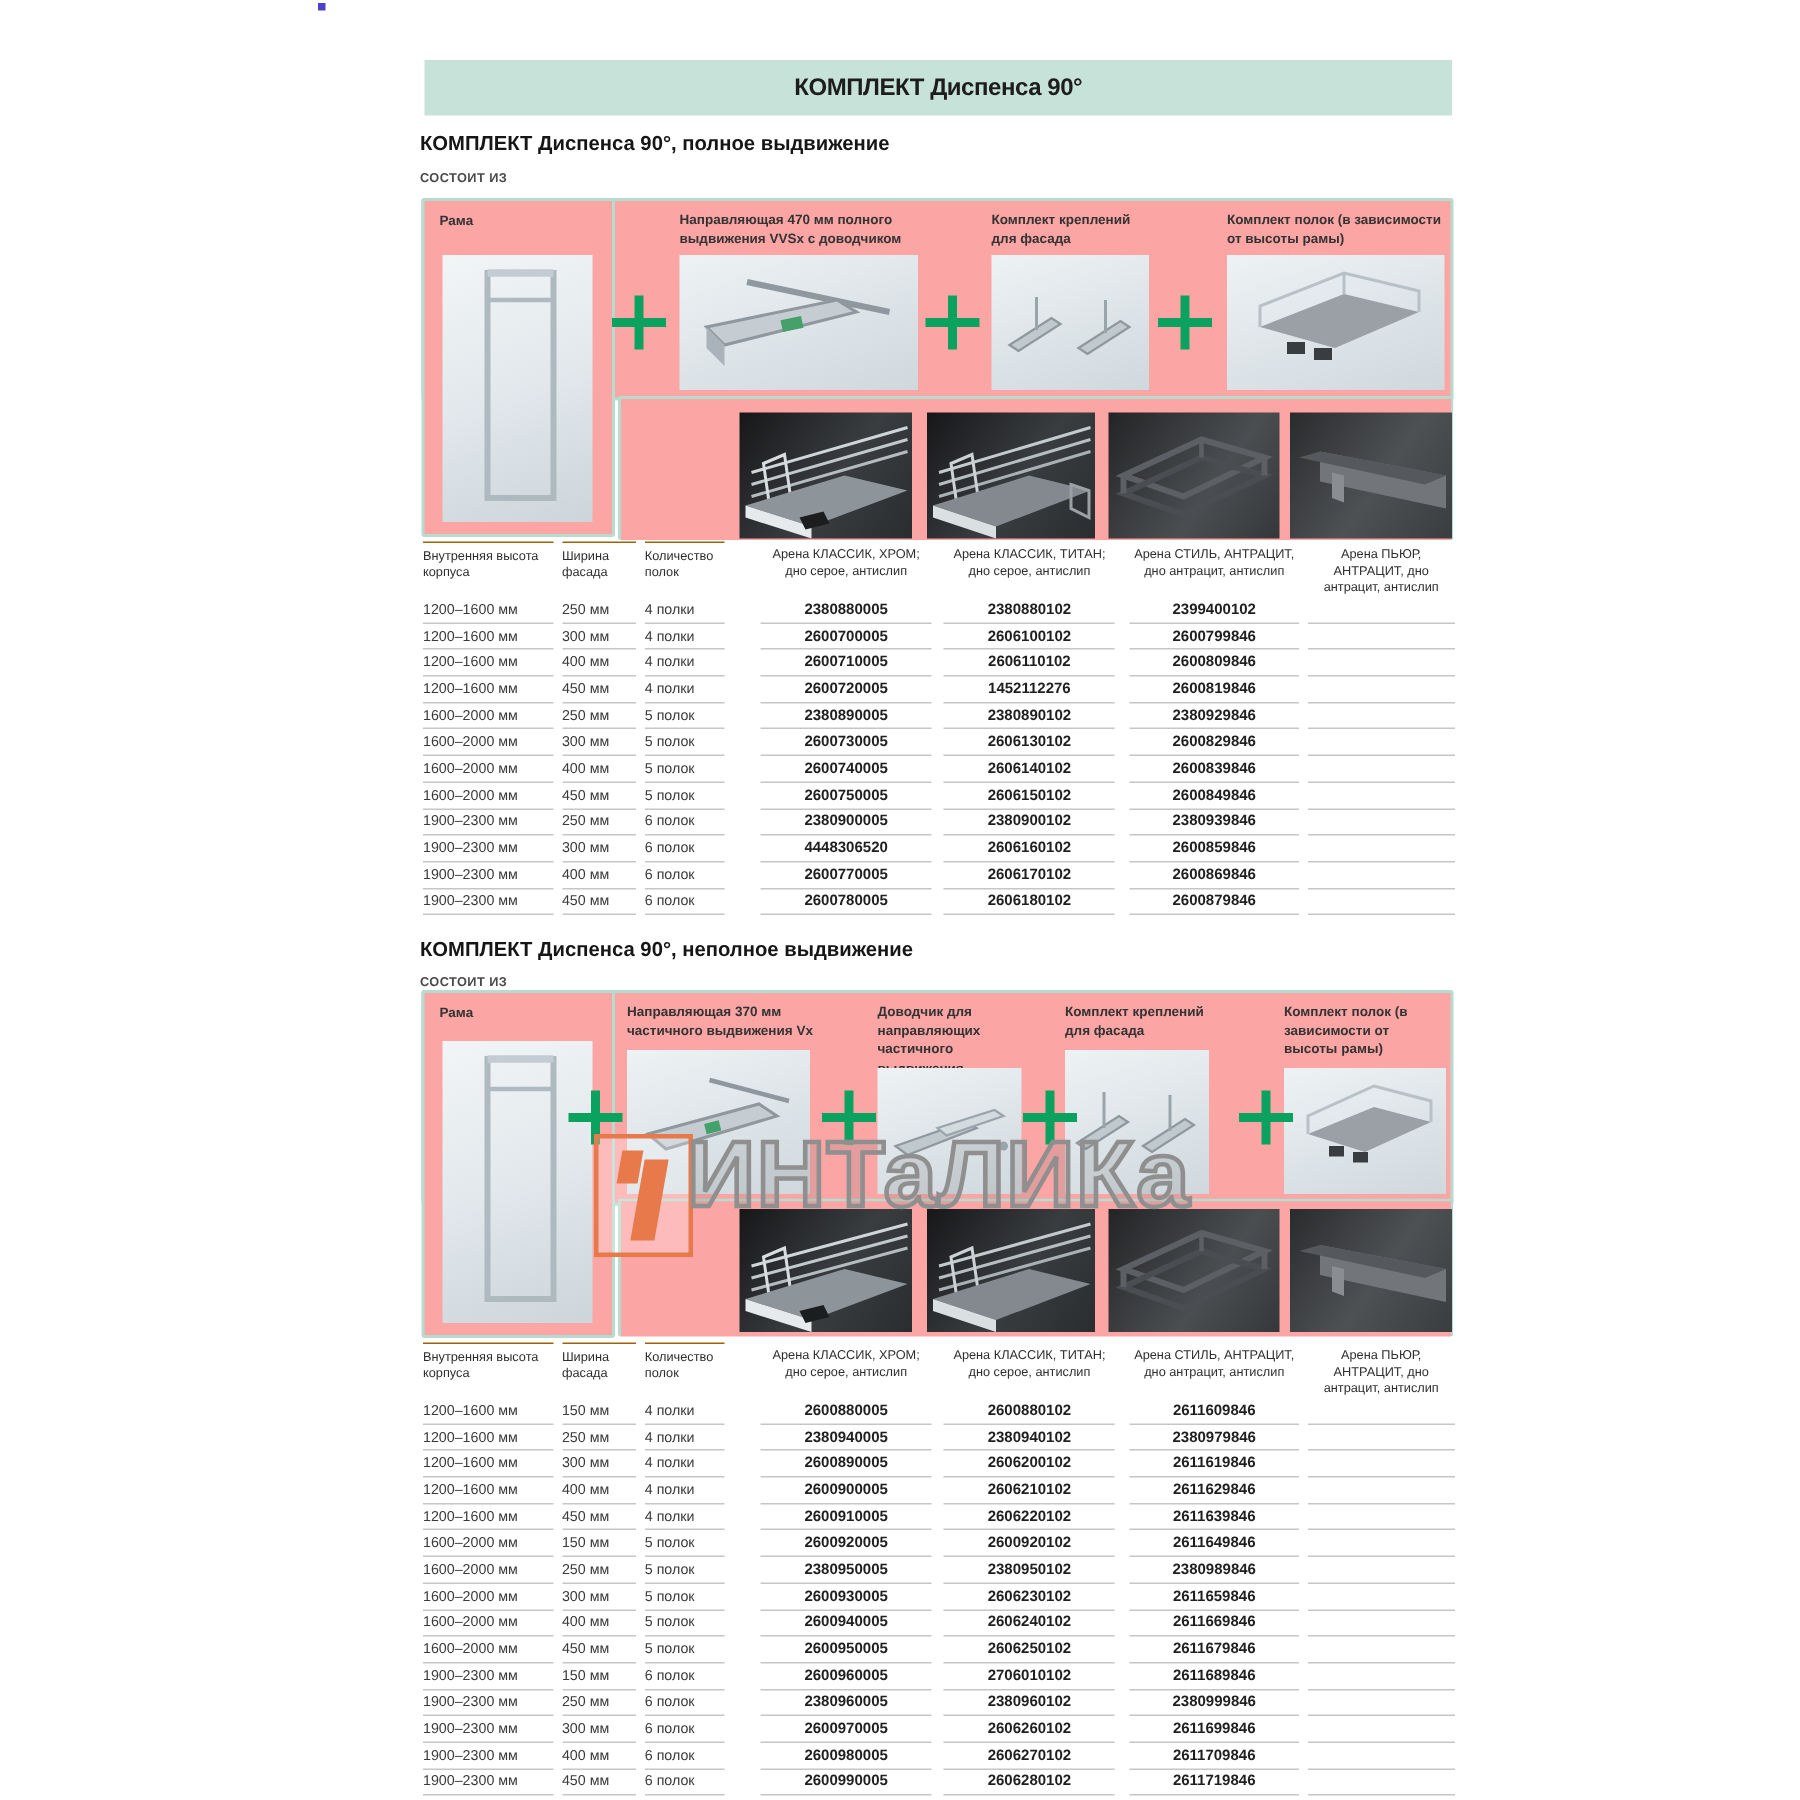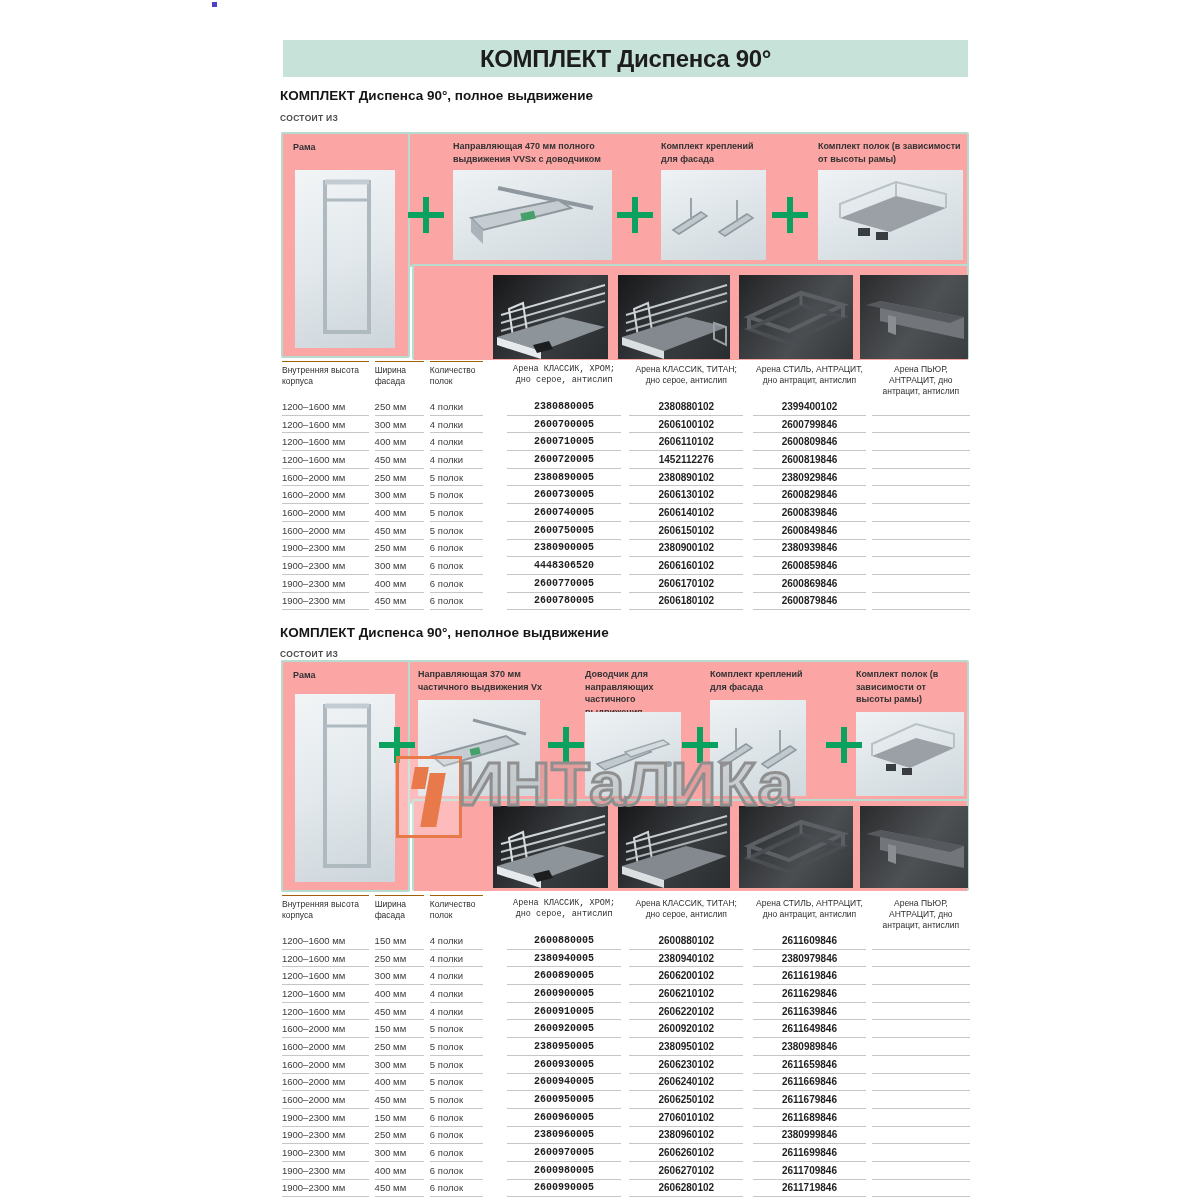--- a/index.html
+++ b/index.html
@@ -3,21 +3,21 @@
 <meta charset="utf-8">
 <style>
   html,body{margin:0;padding:0;background:#fff;}
   .page{position:relative;width:1200px;height:1200px;background:#ffffff;overflow:hidden;
         font-family:"Liberation Sans",sans-serif;color:#222;}
   .abs{position:absolute;}
 
   
   .banner{left:283px;top:40px;width:685px;height:37px;background:#c7e3d9;
           display:flex;align-items:center;justify-content:center;}
-  .banner span{font-size:24px;font-weight:bold;color:#1d1d1d;letter-spacing:-0.3px;}
+  .banner span{font-size:16px;font-weight:bold;color:#1d1d1d;letter-spacing:-0.3px;}
 
   .dot{left:212px;top:2px;width:5px;height:5px;background:#4c41c8;}
 
   .sec-title{left:280px;font-size:13.5px;font-weight:bold;color:#161616;}
   .consists{left:280px;font-size:8.5px;font-weight:bold;color:#4a4a4a;letter-spacing:0.3px;}
 
   
   .gbox{border:2px solid #b5dcce;background:#fca5a5;border-radius:2px;}
 
   .comp-label{font-size:9px;font-weight:bold;color:#333;line-height:1.4;}
@@ -37,21 +37,21 @@
   .th{font-size:8.5px;color:#2e2e2e;line-height:1.3;padding-top:3px;box-sizing:border-box;}
   .th.c1,.th.c2,.th.c3{border-top:1px solid #a16207;}
   .th.c4,.th.c5,.th.c6,.th.c7{text-align:center;}
   .tbody{display:flex;flex-direction:column;}
   .trow{display:flex;align-items:center;height:17.7px;justify-content:center;}
   .td{font-size:9.5px;color:#3b3b3b;height:100%;display:flex;align-items:center;
       border-bottom:1px solid #c6c6c6;box-sizing:border-box;}
   .c1{width:88px;margin-left:2px;}
   .c2{width:50px;margin-left:6px;}
   .c3{width:54px;margin-left:6px;}
-  .c4{width:116px;margin-left:24px;font-family:Liberation Mono, monospace;}
+  .c4{width:116px;margin-left:24px;}
   .c5{width:116px;margin-left:8px;}
   .c6{width:114px;margin-left:10px;}
   .c7{width:100px;margin-left:6px;}
   .td.c4,.td.c5,.td.c6,.td.c7{justify-content:center;font-weight:bold;font-size:10px;color:#1f1f1f;}
 
   
   .wm-logo{left:396px;top:756px;width:60px;height:76px;border:3px solid #e8794a;background:rgba(255,255,255,0.25);z-index:7;}
   .wm-bar1{position:absolute;left:14px;top:8px;width:14px;height:22px;background:#e8794a;transform:skewX(-10deg);}
   .wm-bar2{position:absolute;left:26px;top:14px;width:16px;height:54px;background:#e8794a;transform:skewX(-10deg);}
   .wm-text{left:458px;top:748px;z-index:7;font-size:62px;font-weight:bold;letter-spacing:1px;

